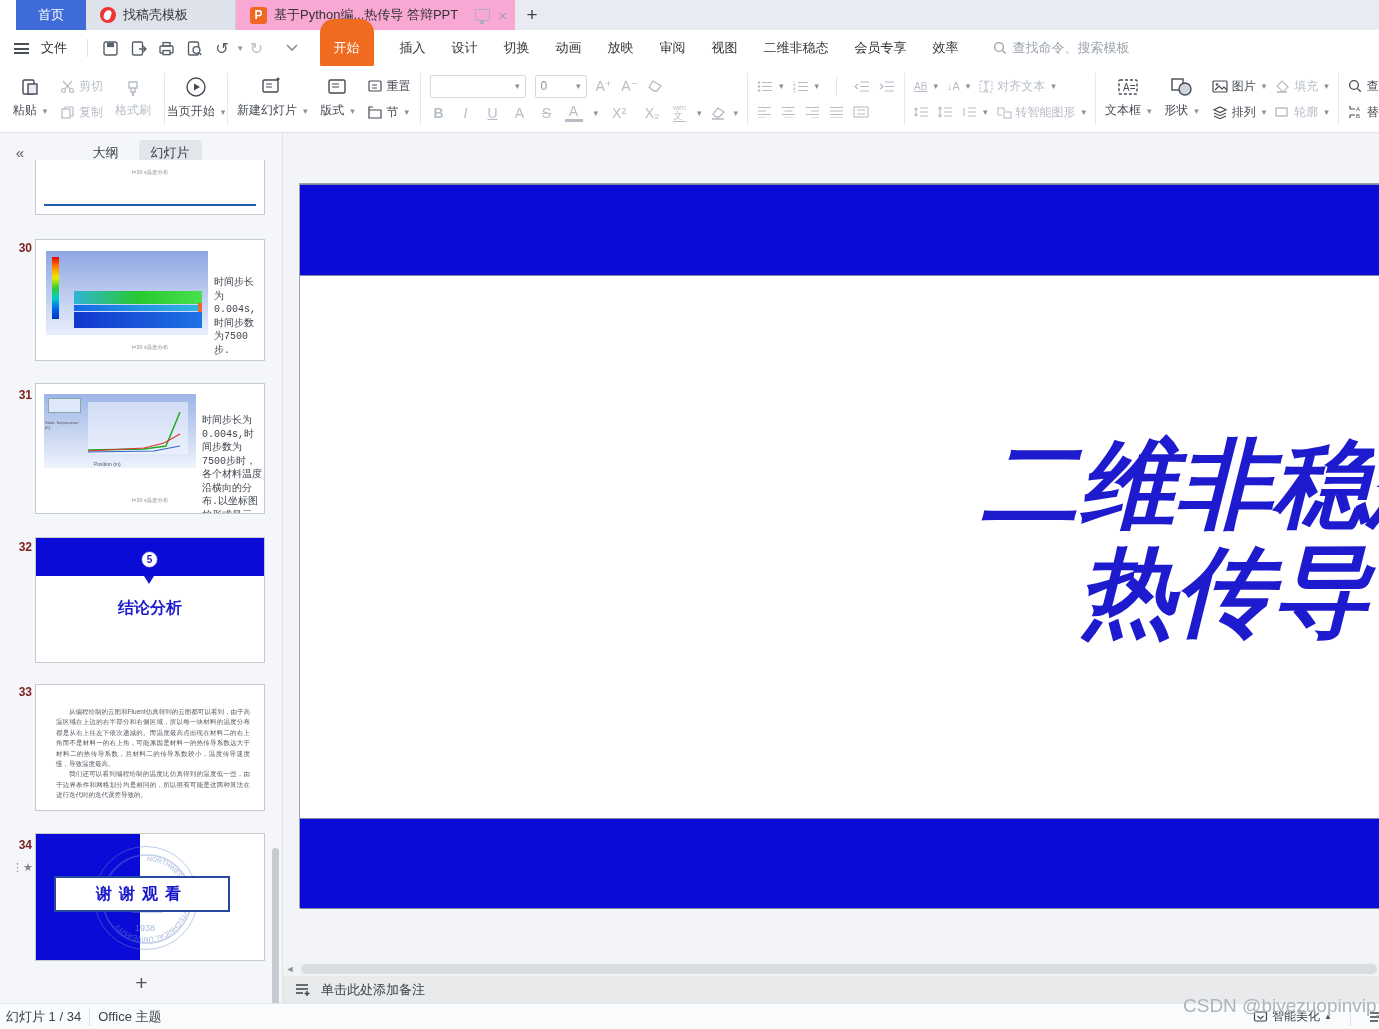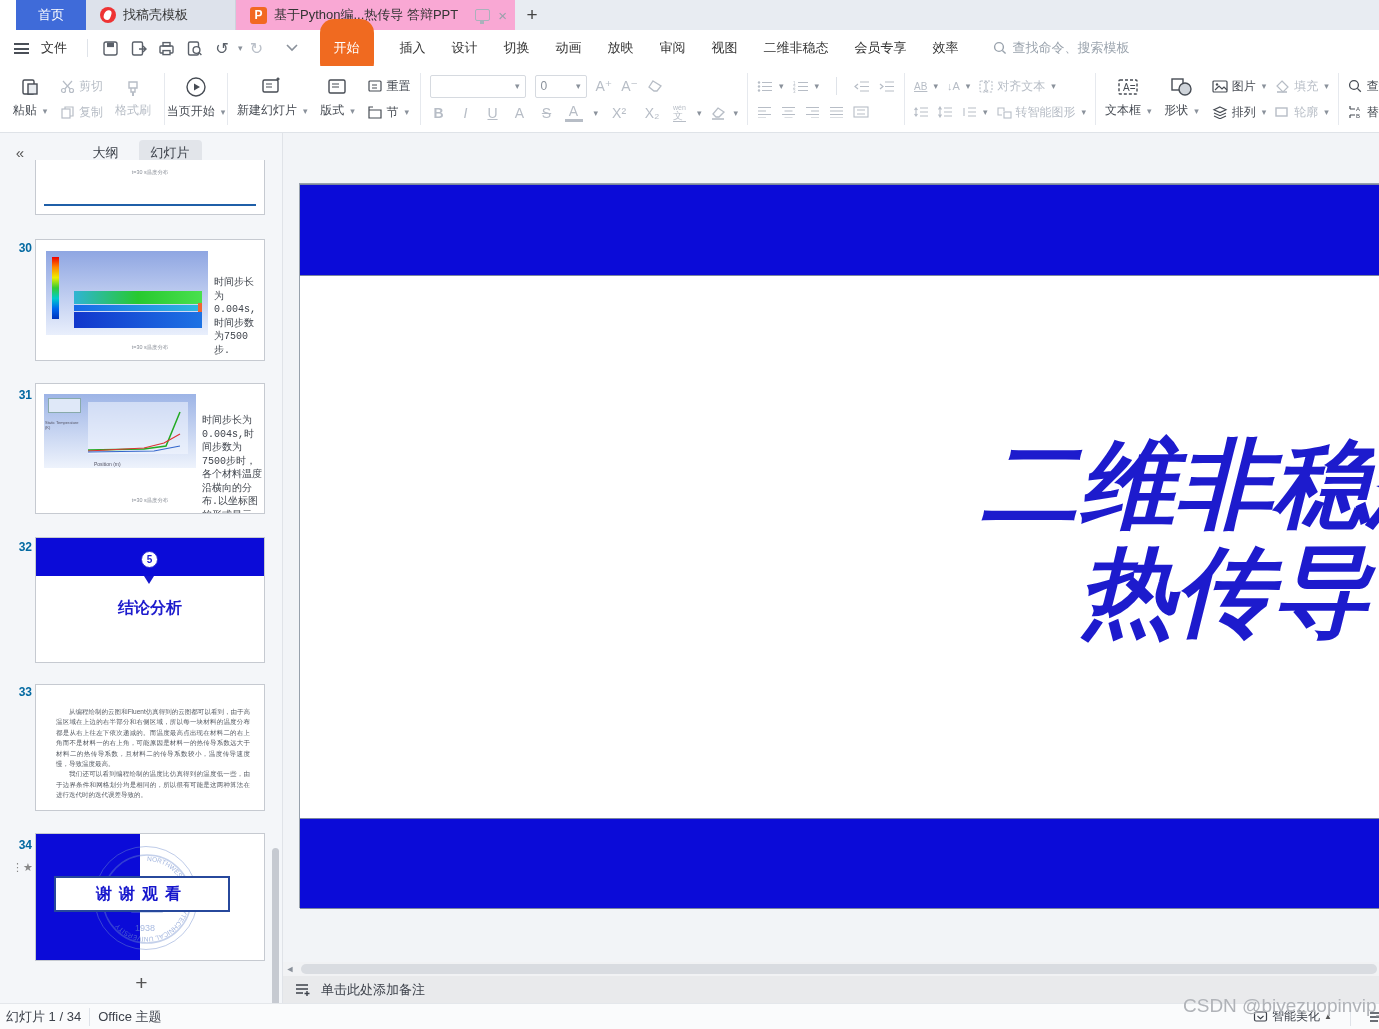--- a/index.html
+++ b/index.html
@@ -52,21 +52,21 @@
   .rowbtns{display:flex;align-items:center;gap:9px;}
 
   
   .sidebar{position:absolute;left:0;top:133px;width:283px;height:870px;background:#f4f6f9;border-right:1px solid #e0e3e8;overflow:hidden;}
   .sb-head{height:39px;display:flex;align-items:center;font-size:13px;color:#3c414a;}
   .sb-collapse{width:40px;text-align:center;font-size:15px;color:#555;cursor:pointer;}
   .sb-tabs{flex:1;display:flex;justify-content:center;gap:8px;margin-right:40px;}
   .sb-tab{padding:4px 12px;border-radius:4px;cursor:pointer;}
   .sb-tab.active{background:#e2e5ea;}
   .thumb{position:absolute;left:35px;width:230px;background:#fff;border:1px solid #c6cad1;overflow:hidden;}
-  .snum{position:absolute;left:16px;font-size:12px;font-weight:bold;color:#0369a1;width:16px;text-align:right;}
+  .snum{position:absolute;left:16px;font-size:12px;font-weight:bold;color:#7f1d1d;width:16px;text-align:right;}
   .scap{position:absolute;width:100%;text-align:center;font-size:6px;color:#8a8f98;transform:scale(.9);}
   .cfdimg{position:absolute;background:linear-gradient(#8fa6e2,#e9effc);}
   .cbar{position:absolute;left:6px;top:6px;width:7px;height:62px;background:linear-gradient(#e00,#f80,#ee0,#3c3,#0cc,#06e,#03b);}
   .note{position:absolute;font-size:10px;color:#3f444c;line-height:1.35;font-family:Liberation Mono, monospace;}
   .tinytxt{font-size:6.5px;color:#565b63;line-height:1.6;text-align:justify;}
   .tinytxt p{text-indent:2em;}
   .badge5{position:absolute;width:17px;height:17px;border-radius:50%;background:#fff;border:1.5px solid #2a2ad0;color:#1d1bcd;font-size:10px;font-weight:bold;display:flex;align-items:center;justify-content:center;}
   .badge-ptr{position:absolute;width:0;height:0;border-left:5px solid transparent;border-right:5px solid transparent;border-top:8px solid #1515cc;}
   .sb-scroll{position:absolute;right:3px;top:715px;width:7px;height:160px;border-radius:4px;background:#c6cad1;}
   .addslide{position:absolute;left:0;width:283px;top:838px;text-align:center;font-size:21px;color:#555;cursor:pointer;}

